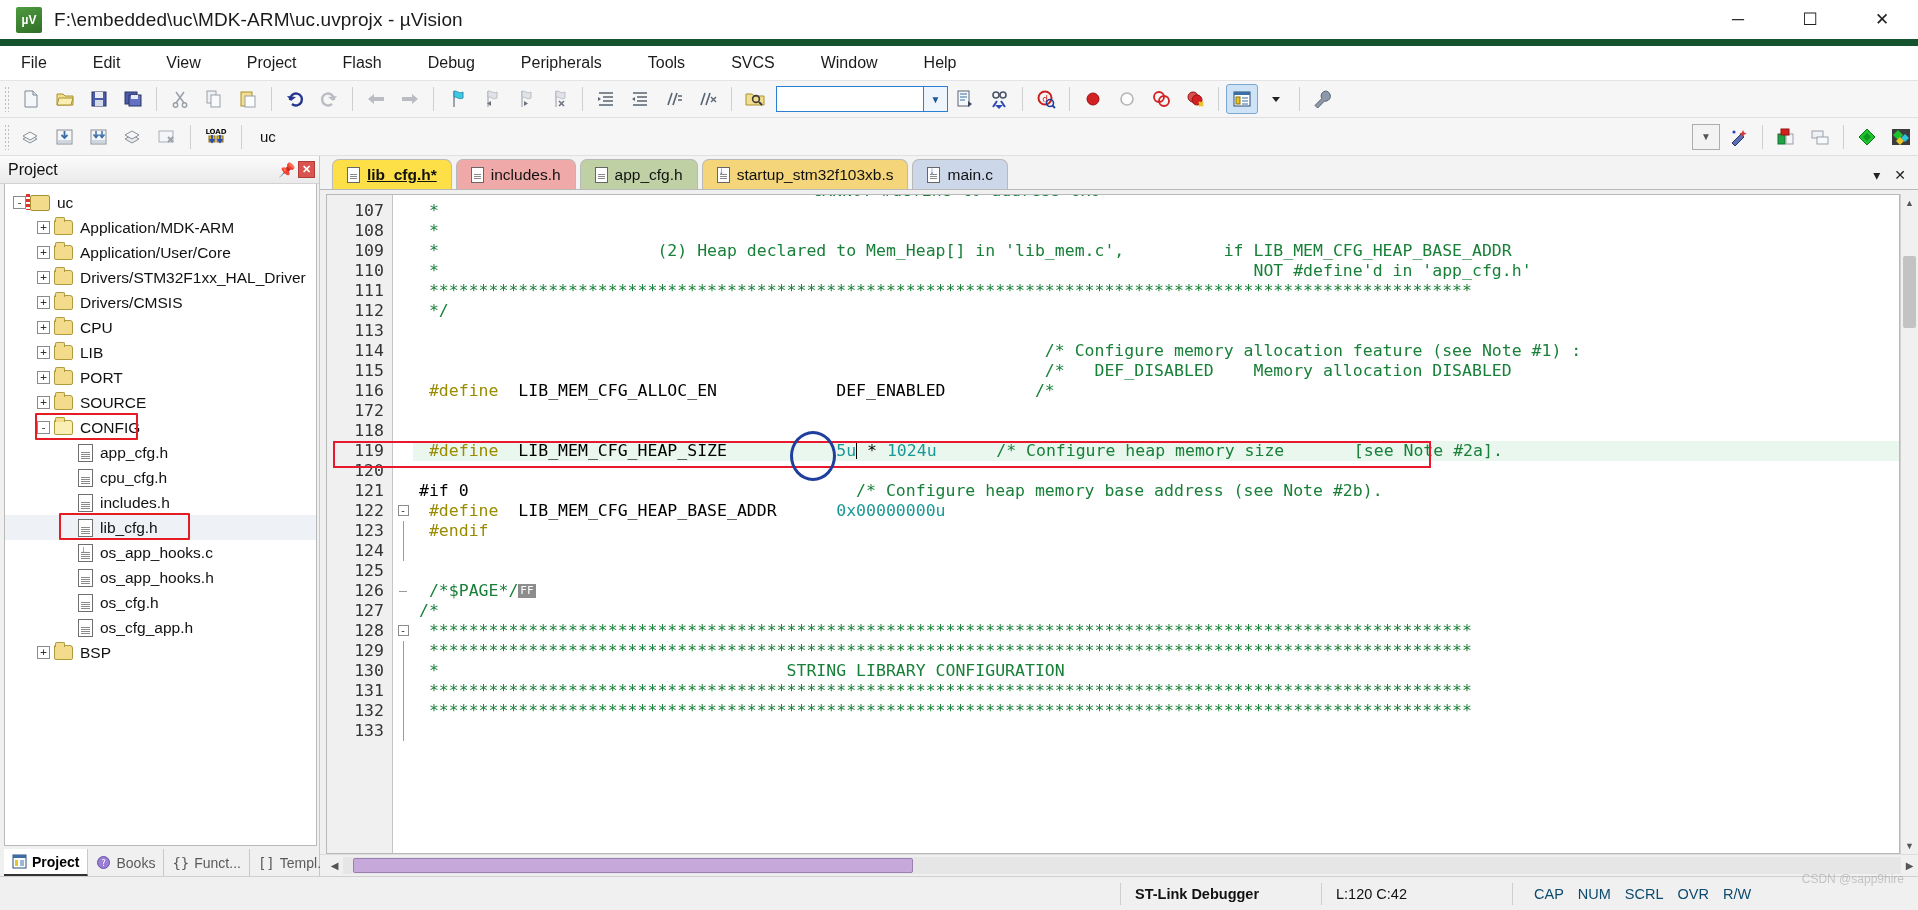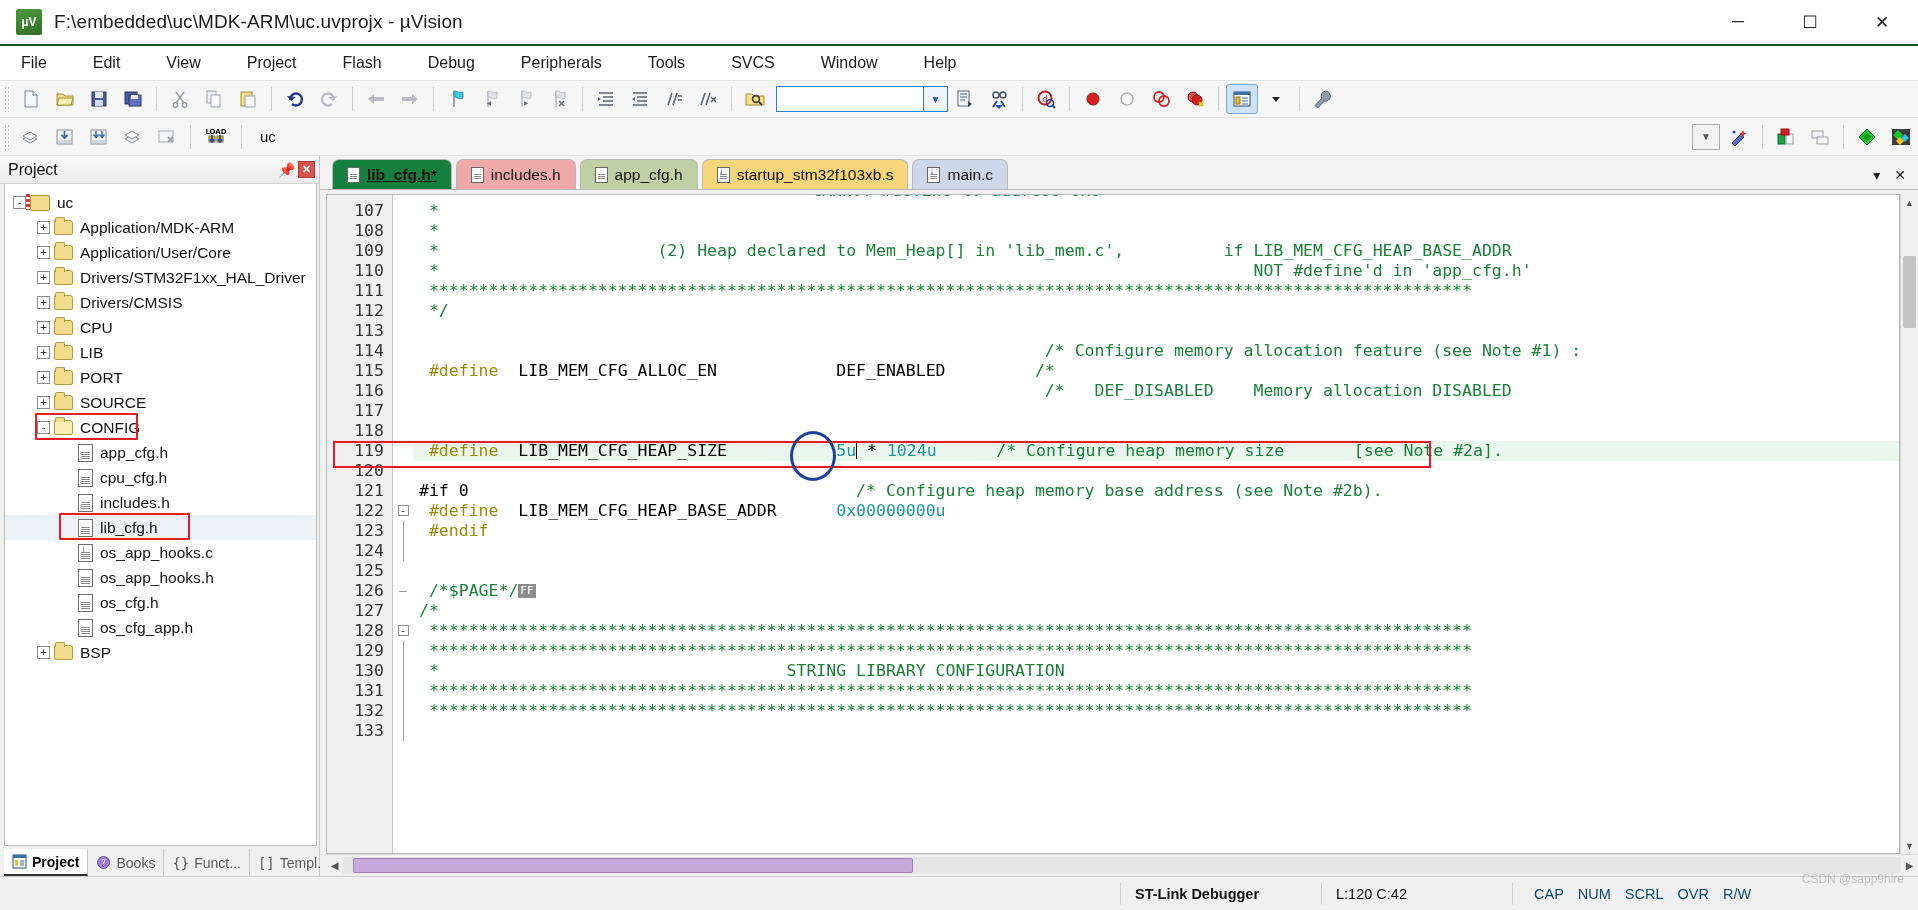--- a/index.html
+++ b/index.html
@@ -15,21 +15,21 @@
     width: 1918px; height: 910px;
     background: #f0f0f0;
     display: flex; flex-direction: column;
   }
 
   
   .titlebar {
     height: 46px; flex: 0 0 46px;
     background: #ffffff;
     display: flex; align-items: center;
-    border-bottom: 2px solid #14532d;
+    border-bottom: 7px solid #14532d;
   }
   .app-icon {
     width: 26px; height: 26px; margin-left: 16px; margin-right: 12px;
     background: linear-gradient(160deg,#4f9a3f,#2f6f26);
     border-radius: 2px;
     position: relative;
     display: flex; align-items: center; justify-content: center;
     color: #fff; font-size: 12px; font-weight: bold;
     line-height: 1;
   }
@@ -820,21 +820,21 @@
         <div class="ptab">
           <span style="font-family:'DejaVu Sans Mono',monospace;">[]</span>
           <span>Templ...</span>
         </div>
       </div>
     </div>
 
     <div class="editor-area">
 
       <div class="tabstrip" id="tabstrip-host">
-        <div class="etab active" style="background: #15803d;">
+        <div class="etab active" style="background: #fde047;">
             <span class="tico"></span>
             <span>lib_cfg.h*</span>
           </div>
           <div class="etab" style="background: rgb(240, 169, 169);">
             <span class="tico"></span>
             <span>includes.h</span>
           </div>
           <div class="etab" style="background: rgb(190, 208, 164);">
             <span class="tico"></span>
             <span>app_cfg.h</span>
@@ -859,21 +859,21 @@
               <div class="ln">107</div>
               <div class="ln">108</div>
               <div class="ln">109</div>
               <div class="ln">110</div>
               <div class="ln">111</div>
               <div class="ln">112</div>
               <div class="ln">113</div>
               <div class="ln">114</div>
               <div class="ln">115</div>
               <div class="ln">116</div>
-              <div class="ln">117</div>
+              <div class="ln">172</div>
               <div class="ln">118</div>
               <div class="ln">119</div>
               <div class="ln">120</div>
               <div class="ln">121</div>
               <div class="ln">122</div>
               <div class="ln">123</div>
               <div class="ln">124</div>
               <div class="ln">125</div>
               <div class="ln">126</div>
               <div class="ln">127</div>
@@ -916,22 +916,22 @@
           <div class="code-col" id="code-host">
             <div class="cl" style="position:absolute;top:-14px;left:6px;color:#188038;">                                       CANNOT #define to address 0x0</div>
           <div class="cl"><span class="cmt"> *</span></div>
               <div class="cl"><span class="cmt"> *</span></div>
               <div class="cl"><span class="cmt"> *                      (2) Heap declared to Mem_Heap[] in 'lib_mem.c',          if LIB_MEM_CFG_HEAP_BASE_ADDR</span></div>
               <div class="cl"><span class="cmt"> *                                                                                  NOT #define'd in 'app_cfg.h'</span></div>
               <div class="cl"><span class="cmt"> *********************************************************************************************************</span></div>
               <div class="cl"><span class="cmt"> */</span></div>
               <div class="cl">&nbsp;</div>
               <div class="cl"><span class="cmt">                                                               /* Configure memory allocation feature (see Note #1) :</span></div>
+              <div class="cl"><span class="cmt">                                                               /*   DEF_DISABLED    Memory allocation DISABLED</span></div>
               <div class="cl"><span class="kw"> #define</span><span class="">  LIB_MEM_CFG_ALLOC_EN            DEF_ENABLED</span><span class="cmt">         /*</span></div>
-              <div class="cl"><span class="cmt">                                                               /*   DEF_DISABLED    Memory allocation DISABLED</span></div>
               <div class="cl">&nbsp;</div>
               <div class="cl">&nbsp;</div>
               <div class="cl hl"><span class="kw"> #define</span><span class="">  LIB_MEM_CFG_HEAP_SIZE           </span><span class="num">5u</span><span class="caret"></span><span class=""> * </span><span class="num">1024u</span><span class="cmt">      /* Configure heap memory size       [see Note #2a].</span></div>
               <div class="cl">&nbsp;</div>
               <div class="cl"><span class="">#if 0</span><span class="cmt">                                       /* Configure heap memory base address (see Note #2b).</span></div>
               <div class="cl"><span class="kw"> #define</span><span class="">  LIB_MEM_CFG_HEAP_BASE_ADDR      </span><span class="num">0x00000000u</span></div>
               <div class="cl"><span class="kw"> #endif</span></div>
               <div class="cl">&nbsp;</div>
               <div class="cl">&nbsp;</div>
               <div class="cl"><span class="cmt"> /*$PAGE*/</span><span class="ffmark">FF</span></div>

